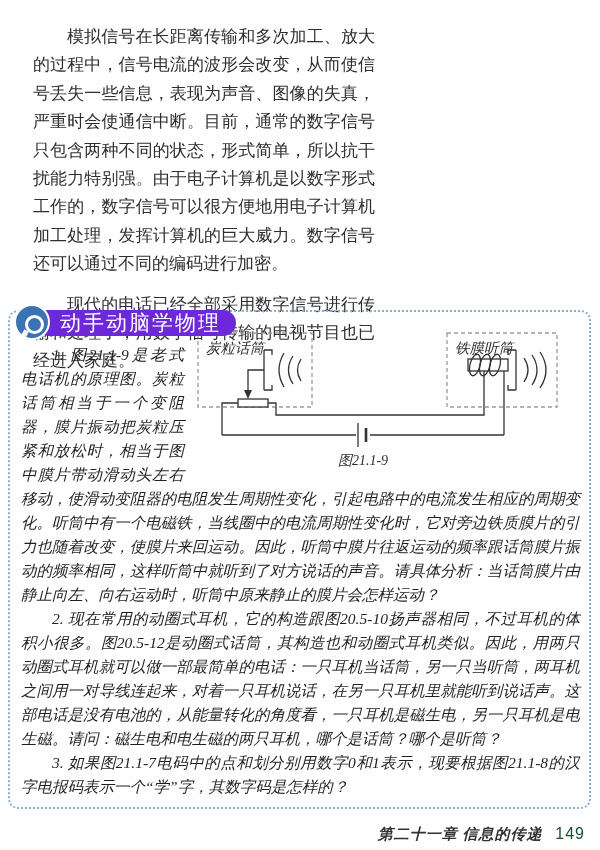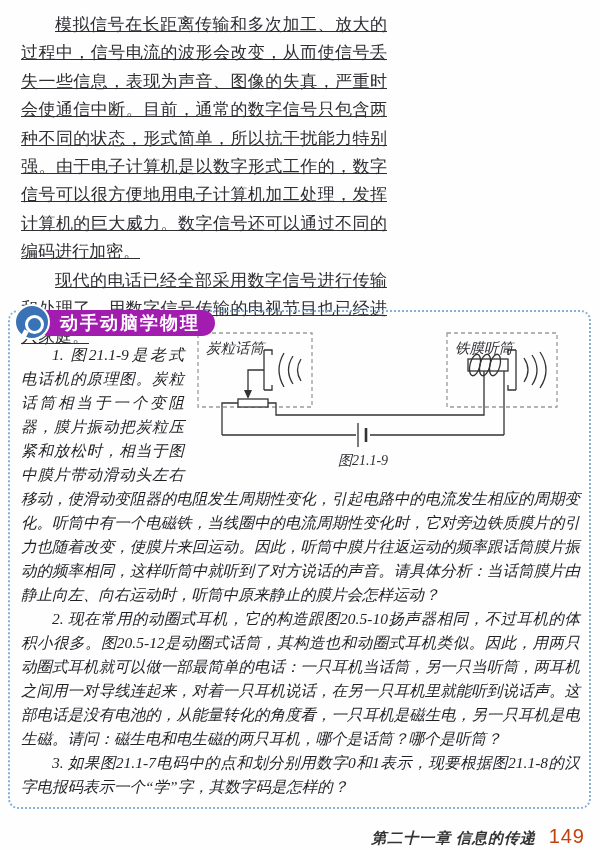--- a/index.html
+++ b/index.html
@@ -5,39 +5,39 @@
   html,body{margin:0;padding:0;}
   body{
     width:600px;height:850px;position:relative;background:#fefefe;
     font-family:"Liberation Serif", serif;overflow:hidden;
   }
   
   .intro{
     position:absolute;left:21px;top:11px;width:366px;
     font-size:17px;line-height:28.4px;text-align:justify;color:#2e2e33;
   }
-  .intro p{margin:0;text-indent:2em;text-decoration:underline;}
+  .intro p{margin:12px;text-indent:2em;}
   
   .badge-wrap{position:absolute;left:14px;top:302px;z-index:3;}
   .badge-icon{
     position:absolute;left:0;top:2px;width:36px;height:36px;border-radius:50%;
     background:#3a73b5;border:2px solid #fff;box-sizing:border-box;
   }
   .badge-icon .ring{
     position:absolute;left:9px;top:9px;width:13px;height:13px;border-radius:50%;
     border:3px solid #fff;
   }
   .badge-icon .notch{
     position:absolute;left:6px;top:24px;width:5px;height:9px;background:#fff;
     transform:rotate(28deg);
   }
   .badge-pill{
     position:absolute;left:30px;top:8px;height:26px;line-height:26px;
-    background:#a21caf;color:#fff;font-family:"Liberation Sans", sans-serif;
-    font-weight:bold;font-size:18px;letter-spacing:2px;
+    background:#6d28d9;color:#fff;font-family:"Liberation Sans", sans-serif;
+    font-weight:normal;font-size:21px;letter-spacing:2px;
     padding:0 15px 0 16px;border-radius:4px 13px 13px 4px;white-space:nowrap;
   }
   
   .dotted-box{
     position:absolute;left:8px;top:310px;width:583px;height:499px;
     border:2px dotted #86aed8;border-radius:10px;box-sizing:border-box;z-index:1;
   }
   .exercise-content{
     position:absolute;left:21px;top:326px;width:559px;z-index:2;
     font-size:15.5px;line-height:24px;text-align:justify;color:#1f1f24;
@@ -50,21 +50,21 @@
   }
   .figure-float svg{display:block;}
   
   .footer{
     position:absolute;right:15px;top:825px;white-space:nowrap;
     font-size:15px;color:#333;
   }
   .footer .chapter{font-style:italic;font-weight:bold;letter-spacing:1px;font-family:Liberation Serif, serif;}
   .footer .pagenum{
     font-family:"Liberation Sans", sans-serif;font-style:normal;
-    font-size:20px;color:#c2410c;margin-left:9px;letter-spacing:1px;
+    font-size:16px;color:#14532d;margin-left:9px;letter-spacing:1px;
   }
   .fig-label{font-family:"Liberation Serif", serif;font-size:14.5px;fill:#2e2e33;}
   .fig-caption{font-family:"Liberation Serif", serif;font-size:14px;fill:#2e2e33;}
 </style>
 </head>
 <body>
 
 <div class="intro">
   <p>模拟信号在长距离传输和多次加工、放大的过程中，信号电流的波形会改变，从而使信号丢失一些信息，表现为声音、图像的失真，严重时会使通信中断。目前，通常的数字信号只包含两种不同的状态，形式简单，所以抗干扰能力特别强。由于电子计算机是以数字形式工作的，数字信号可以很方便地用电子计算机加工处理，发挥计算机的巨大威力。数字信号还可以通过不同的编码进行加密。</p>
   <p>现代的电话已经全部采用数字信号进行传输和处理了，用数字信号传输的电视节目也已经进入家庭。</p>

